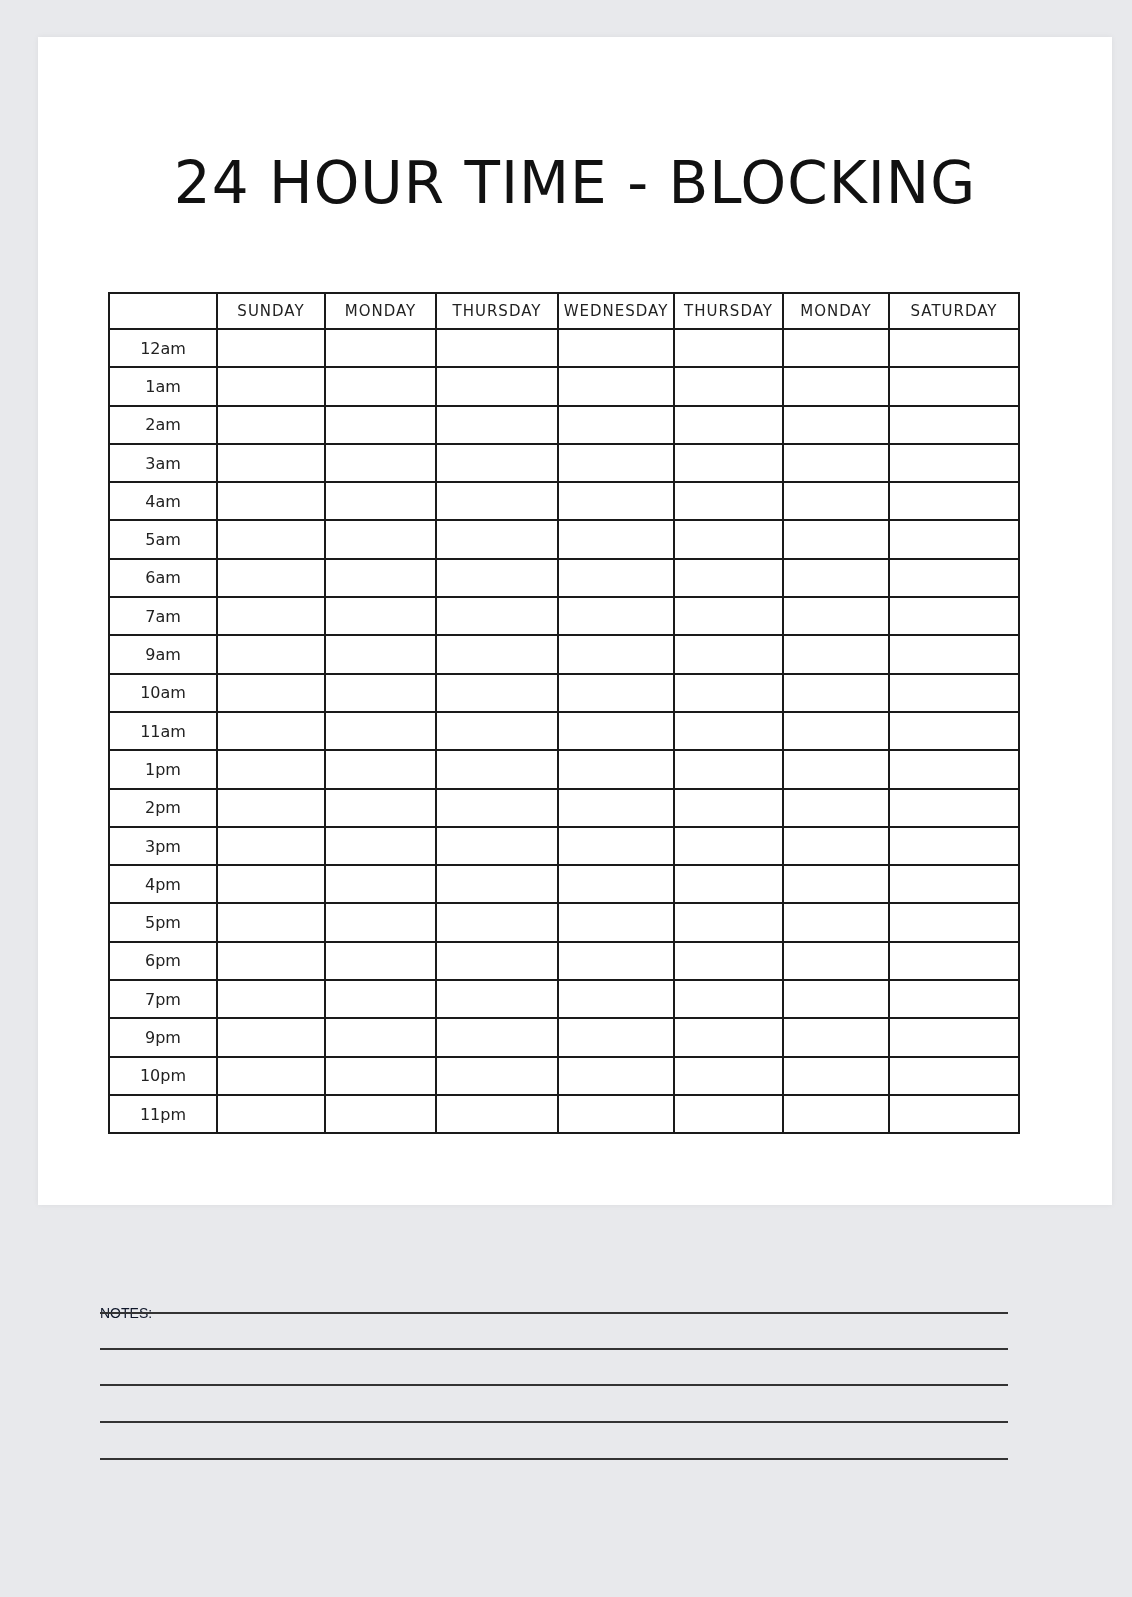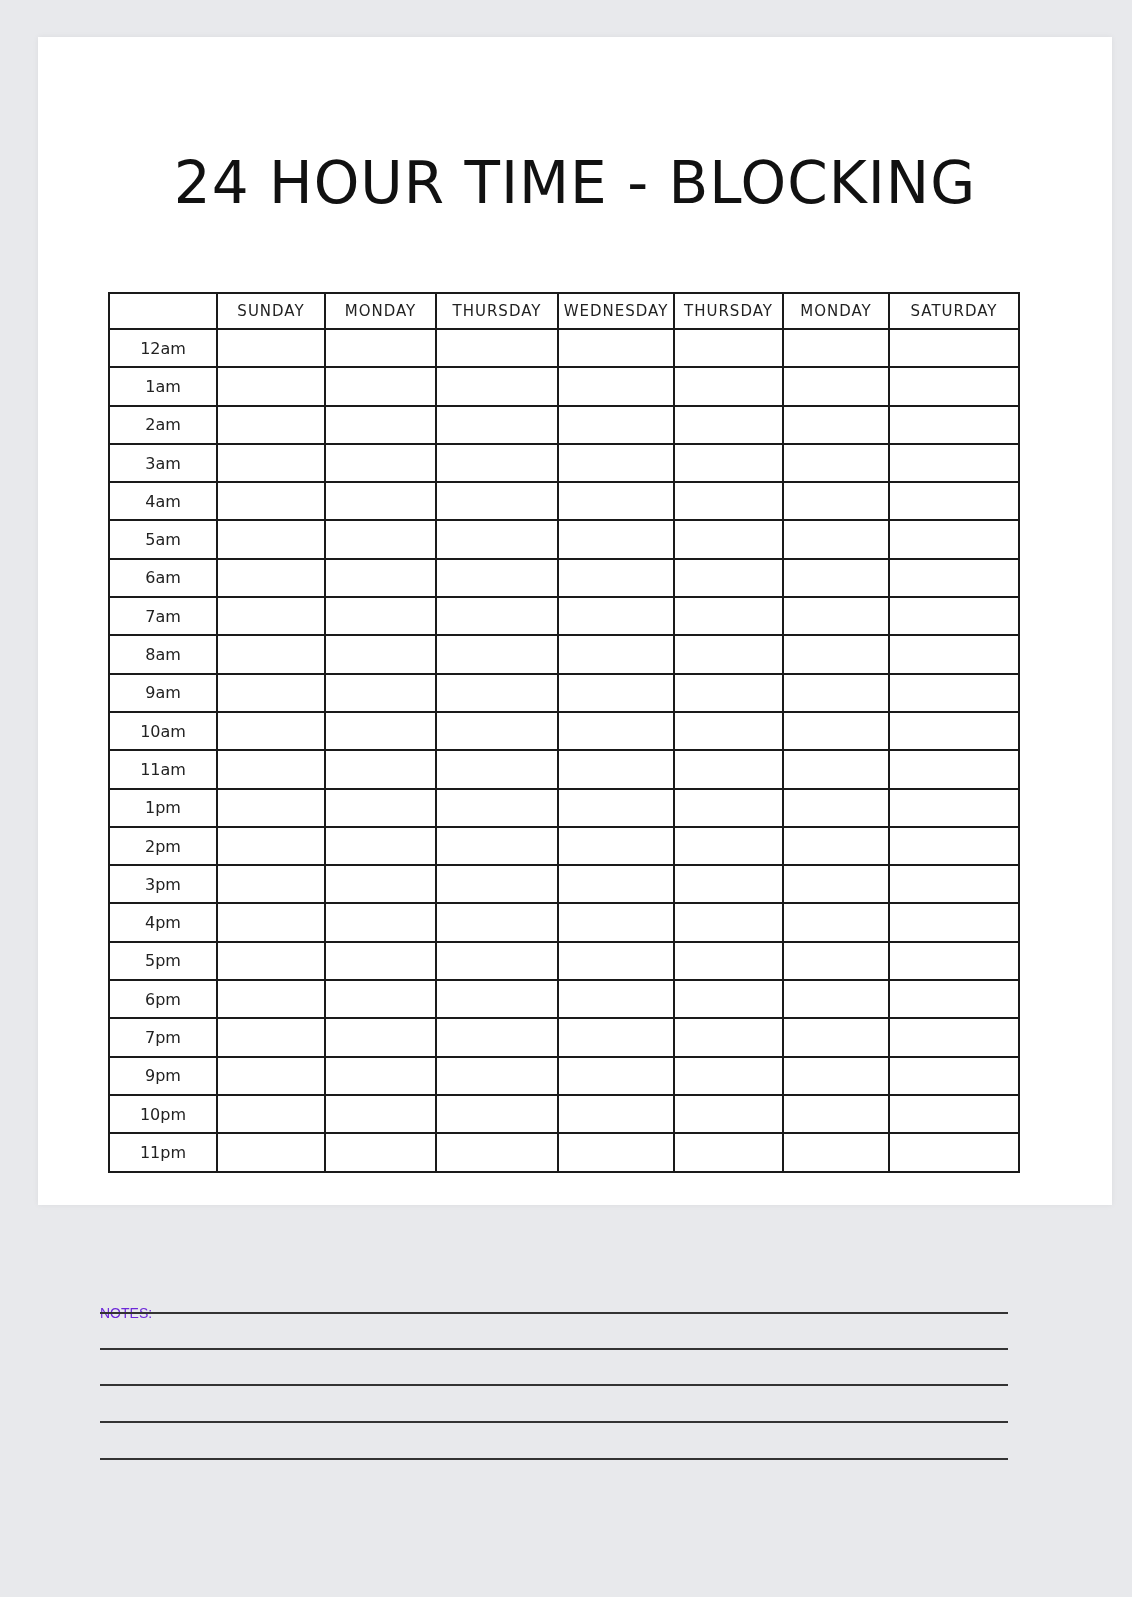--- a/index.html
+++ b/index.html
@@ -54,21 +54,21 @@
   }
   table.grid td.time {
     font-size: 16px;
     font-family: "DejaVu Sans", sans-serif;
     margin-left: 7px;
   }
   .notes-label {
     position: absolute;
     left: 62px; top: 1268px;
     font-size: 14px;
-    color: #6d28d9;
+    color: #0f172a;
     font-family: "Liberation Sans", sans-serif;
   }
   .note-line {
     position: absolute;
     left: 62px;
     width: 908px;
     height: 0;
     border-top: 2px solid #333;
   }
 </style>
@@ -176,30 +176,20 @@
           <td class="time">7am</td>
           <td></td>
           <td></td>
           <td></td>
           <td></td>
           <td></td>
           <td></td>
           <td></td>
         </tr>
         <tr>
-          <td class="time">8am</td>
-          <td></td>
-          <td></td>
-          <td></td>
-          <td></td>
-          <td></td>
-          <td></td>
-          <td></td>
-        </tr>
-        <tr>
           <td class="time">9am</td>
           <td></td>
           <td></td>
           <td></td>
           <td></td>
           <td></td>
           <td></td>
           <td></td>
         </tr>
         <tr>

